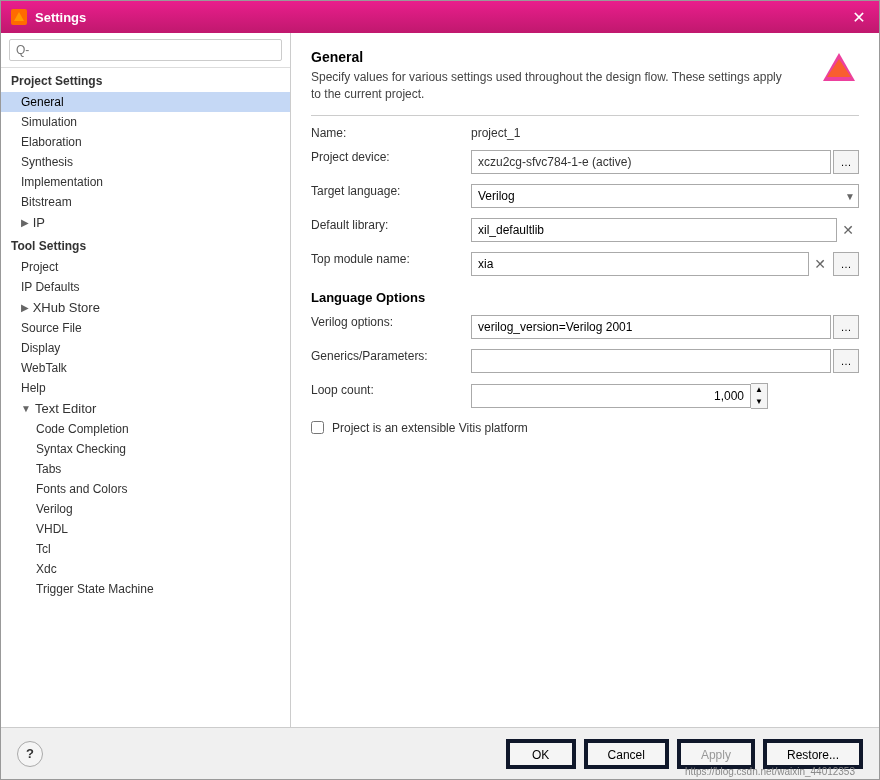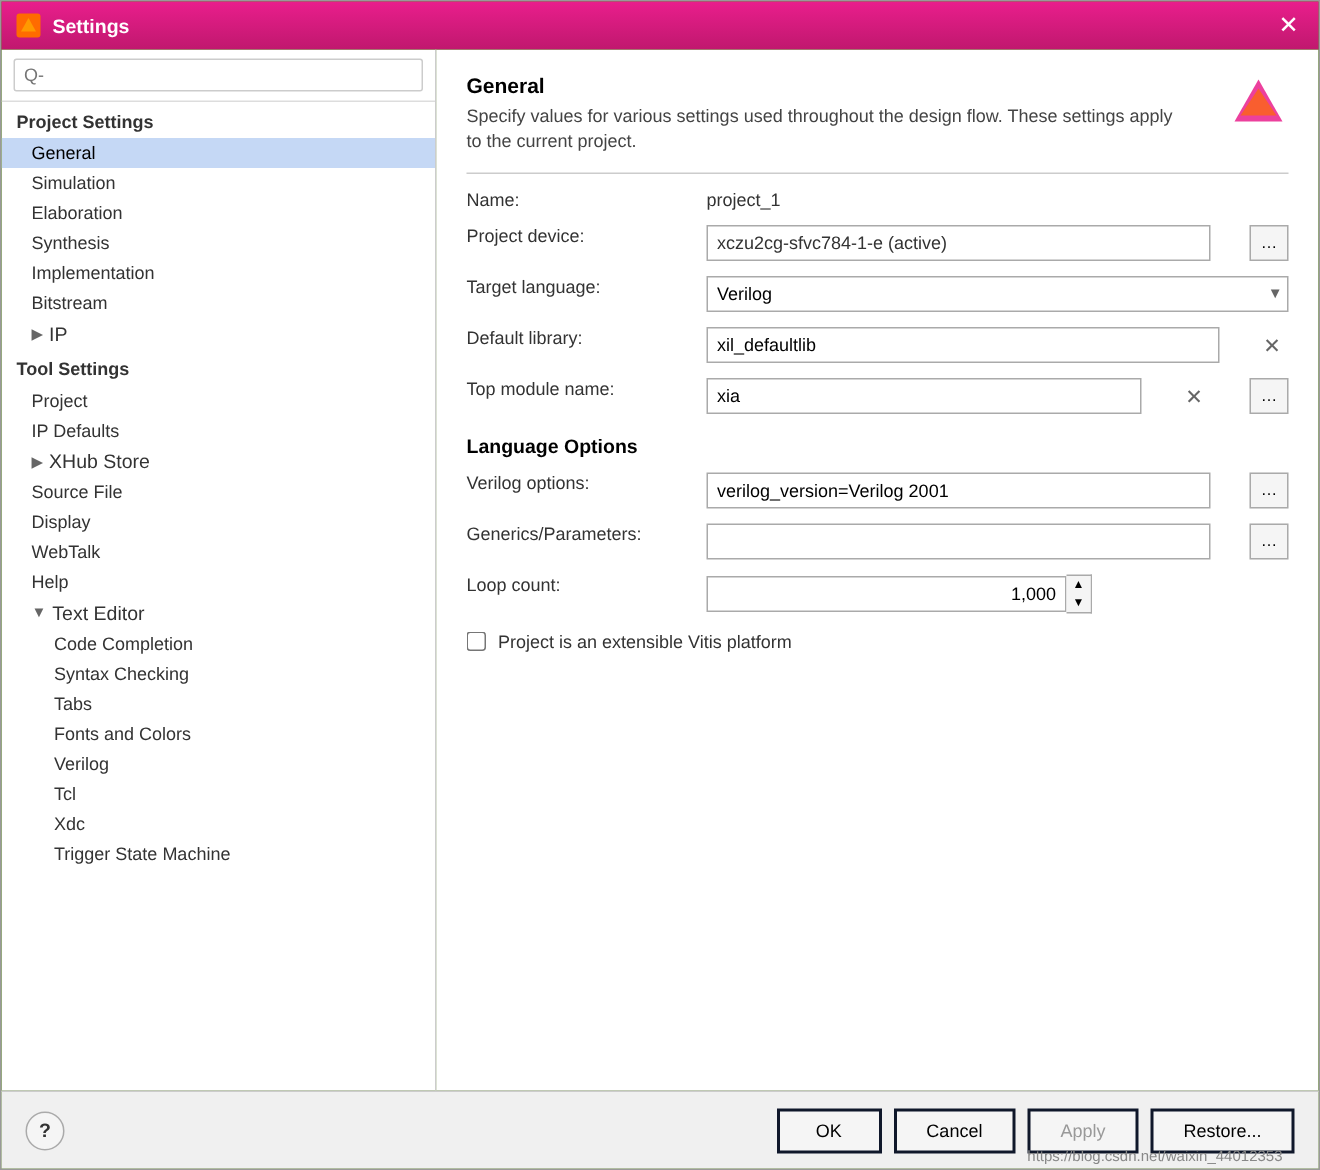--- a/index.html
+++ b/index.html
@@ -34,42 +34,42 @@
     .main-header { display: flex; justify-content: space-between; align-items: flex-start; margin-bottom: 12px; }
     .main-header-text { }
     .main-title { font-size: 14px; font-weight: 700; margin-bottom: 4px; }
     .main-desc { font-size: 12px; color: #444; line-height: 1.4; max-width: 480px; }
 
     .divider { border: none; border-top: 1px solid #ccc; margin: 10px 0; }
 
     .form-row { display: flex; align-items: flex-start; margin-bottom: 10px; }
     .form-label { width: 160px; flex-shrink: 0; font-size: 12px; color: #333; }
     .form-value { font-size: 12px; color: #333; }
-    .form-input-container { display: flex; align-items: center; flex: 1; gap: 24px; }
+    .form-input-container { display: flex; align-items: center; flex: 1; }
     .form-input { flex: 1; padding: 3px 6px; border: 1px solid #aaa; font-size: 12px; height: 24px; }
     .form-select { flex: 1; padding: 3px 6px; border: 1px solid #aaa; font-size: 12px; height: 24px; appearance: none; background: white; }
     .select-wrapper { flex: 1; position: relative; display: flex; align-items: center; }
     .select-arrow { position: absolute; right: 4px; top: 50%; transform: translateY(-50%); pointer-events: none; color: #666; font-size: 10px; }
     .btn-dots { width: 26px; height: 24px; border: 1px solid #aaa; background: #f5f5f5; cursor: pointer; display: flex; align-items: center; justify-content: center; font-size: 11px; margin-left: 2px; }
     .btn-clear { width: 22px; height: 24px; border: none; background: transparent; cursor: pointer; color: #666; font-size: 14px; display: flex; align-items: center; justify-content: center; }
 
     .section-title { font-weight: 700; font-size: 13px; margin: 14px 0 10px 0; }
 
     .spinbox-container { display: flex; align-items: center; }
-    .spinbox { width: 240px; padding: 3px 6px; border: 1px solid #aaa; font-size: 12px; height: 24px; text-align: right; }
+    .spinbox { width: 280px; padding: 3px 6px; border: 1px solid #aaa; font-size: 12px; height: 24px; text-align: right; }
     .spinbox-btns { display: flex; flex-direction: column; border: 1px solid #aaa; border-left: none; }
     .spinbox-btn { width: 16px; height: 12px; background: #f5f5f5; cursor: pointer; display: flex; align-items: center; justify-content: center; font-size: 8px; border: none; }
 
     .checkbox-row { display: flex; align-items: center; gap: 8px; margin: 12px 0; }
     .checkbox-label { font-size: 12px; color: #333; }
 
     
     .bottom-bar { background: #f0f0f0; border-top: 1px solid #ccc; padding: 10px 16px; display: flex; justify-content: flex-end; gap: 8px; align-items: center; height: 52px; flex-shrink: 0; position: relative; }
     .help-btn { position: absolute; left: 16px; width: 26px; height: 26px; border-radius: 50%; border: 1px solid #aaa; background: #f5f5f5; cursor: pointer; display: flex; align-items: center; justify-content: center; font-weight: 700; color: #333; font-size: 13px; }
-    .btn { padding: 5px 20px; border: 2px solid #0f172a; background: #f5f5f5; cursor: pointer; font-size: 12px; height: 30px; min-width: 70px; }
+    .btn { padding: 5px 20px; border: 4px solid #0f172a; background: #f5f5f5; cursor: pointer; font-size: 12px; height: 30px; min-width: 70px; }
     .btn.disabled { color: #999; cursor: default; }
 
     .watermark { position: absolute; bottom: 2px; right: 24px; font-size: 10px; color: #888; }
   </style>
 </head>
 <body>
 
 <div class="window">
 
   <div class="title-bar">
@@ -118,20 +118,21 @@
         <div class="sidebar-item level2">Help</div>
         <div class="sidebar-item level2 has-arrow">
           <span class="arrow">▼</span>
           <span>Text Editor</span>
         </div>
         <div class="sidebar-item level3">Code Completion</div>
         <div class="sidebar-item level3">Syntax Checking</div>
         <div class="sidebar-item level3">Tabs</div>
         <div class="sidebar-item level3">Fonts and Colors</div>
         <div class="sidebar-item level3">Verilog</div>
+        <div class="sidebar-item level3">VHDL</div>
         <div class="sidebar-item level3">Tcl</div>
         <div class="sidebar-item level3">Xdc</div>
         <div class="sidebar-item level3">Trigger State Machine</div>
       </div>
     </div>
 
     <div class="main-content">
       <div class="main-header">
         <div class="main-header-text">
           <div class="main-title">General</div>

